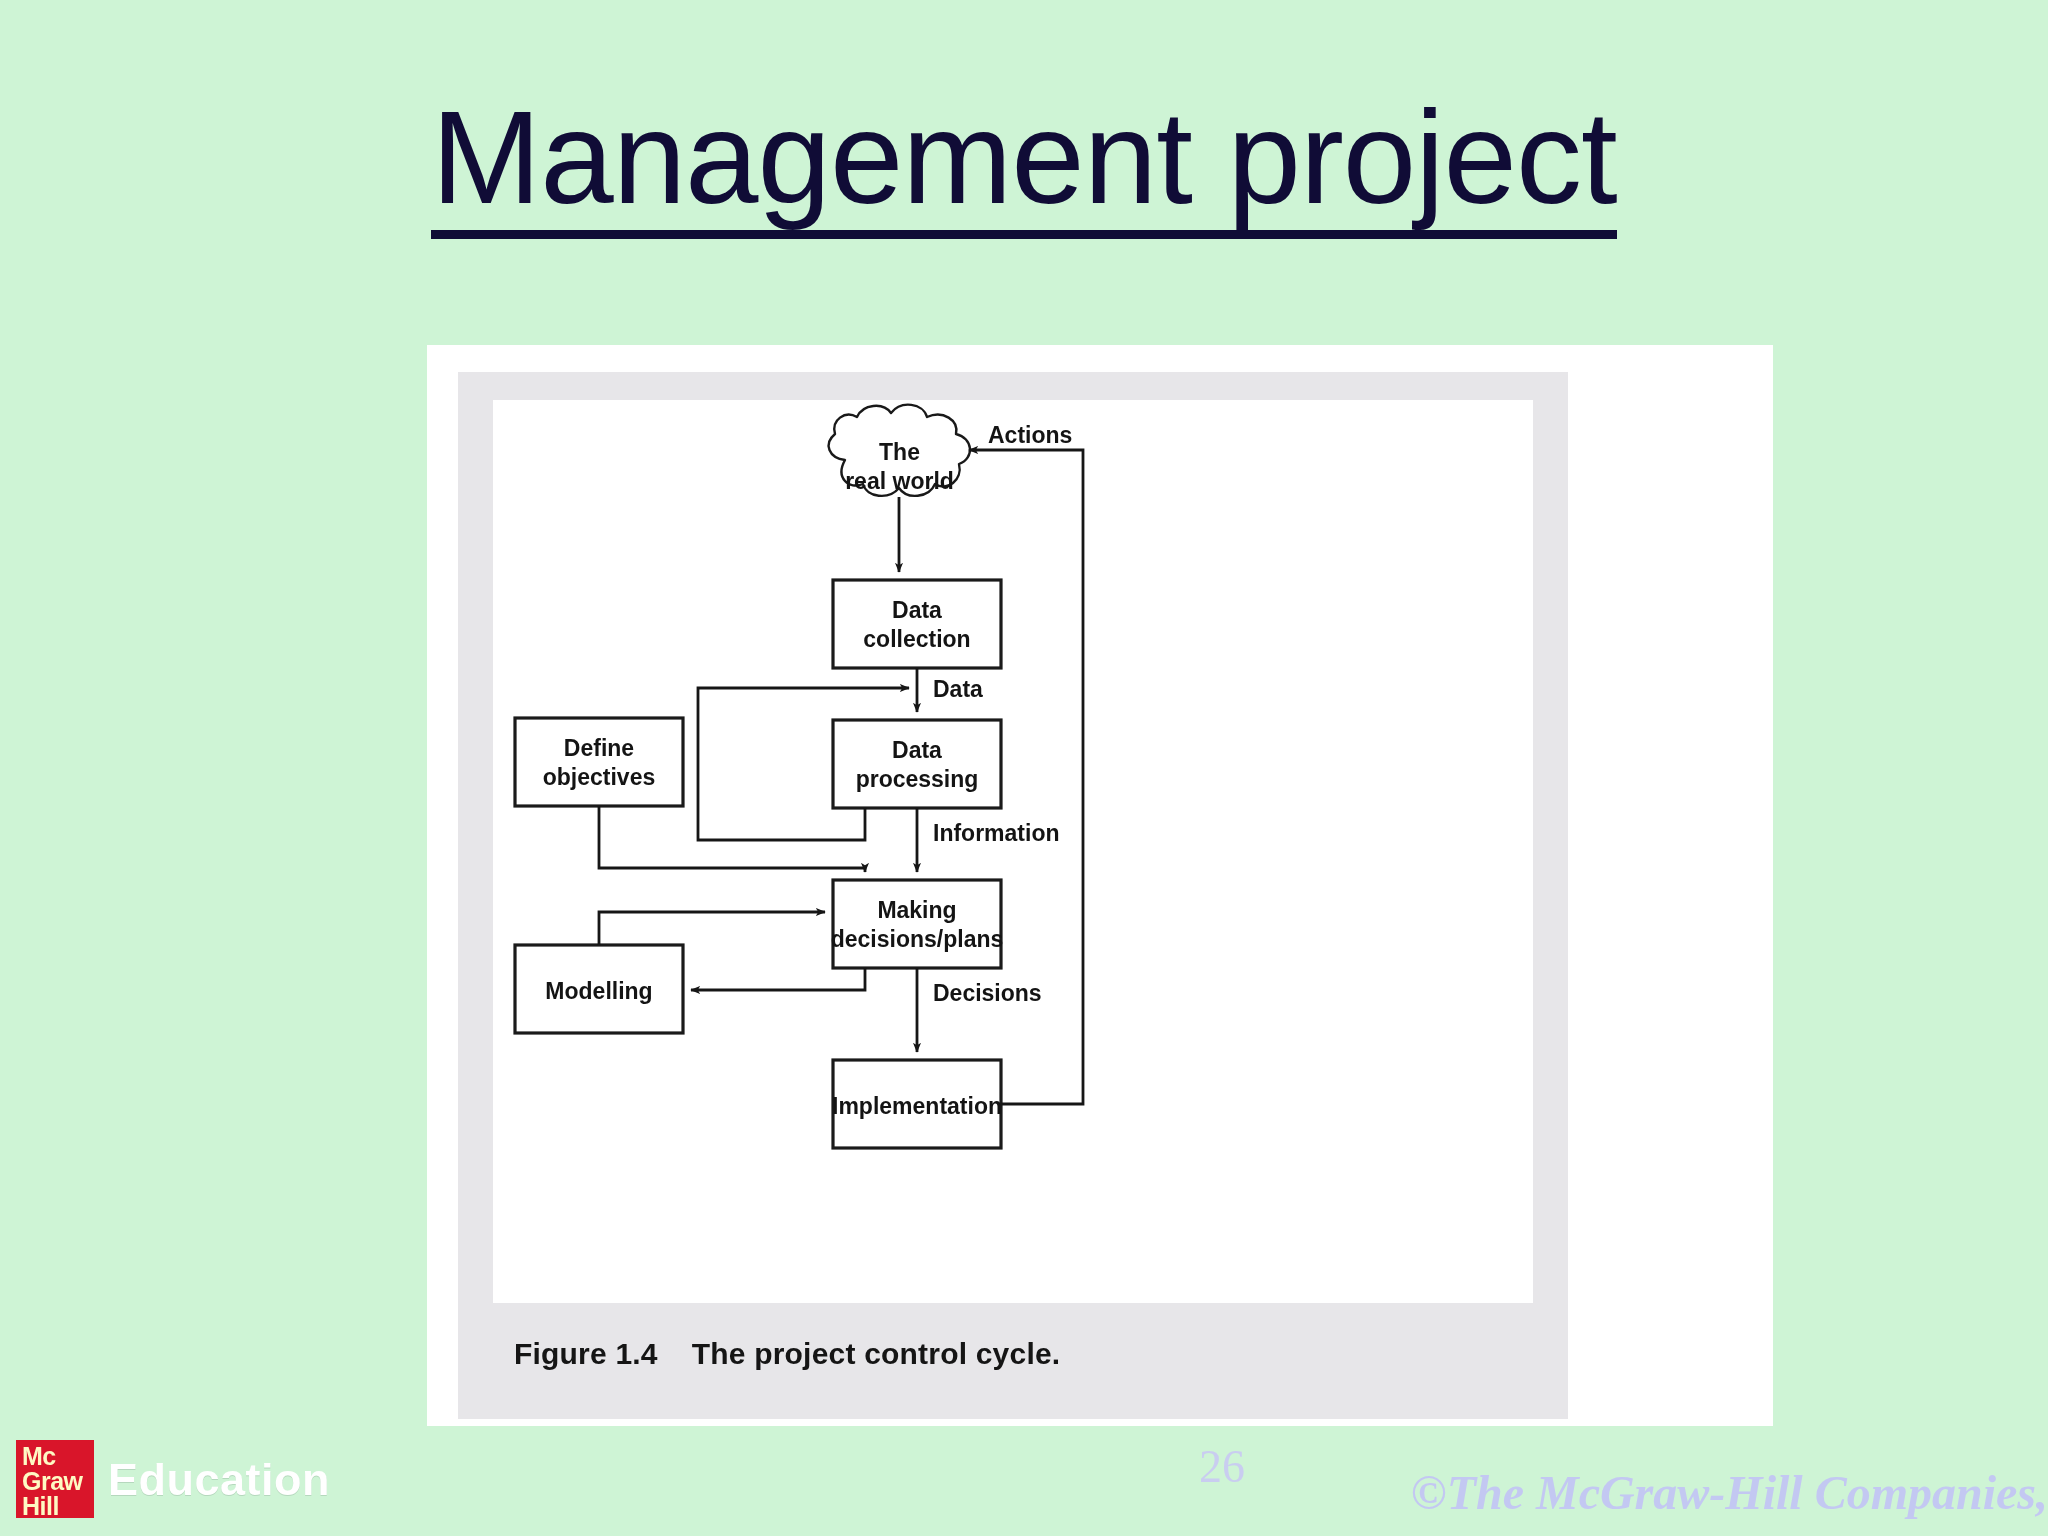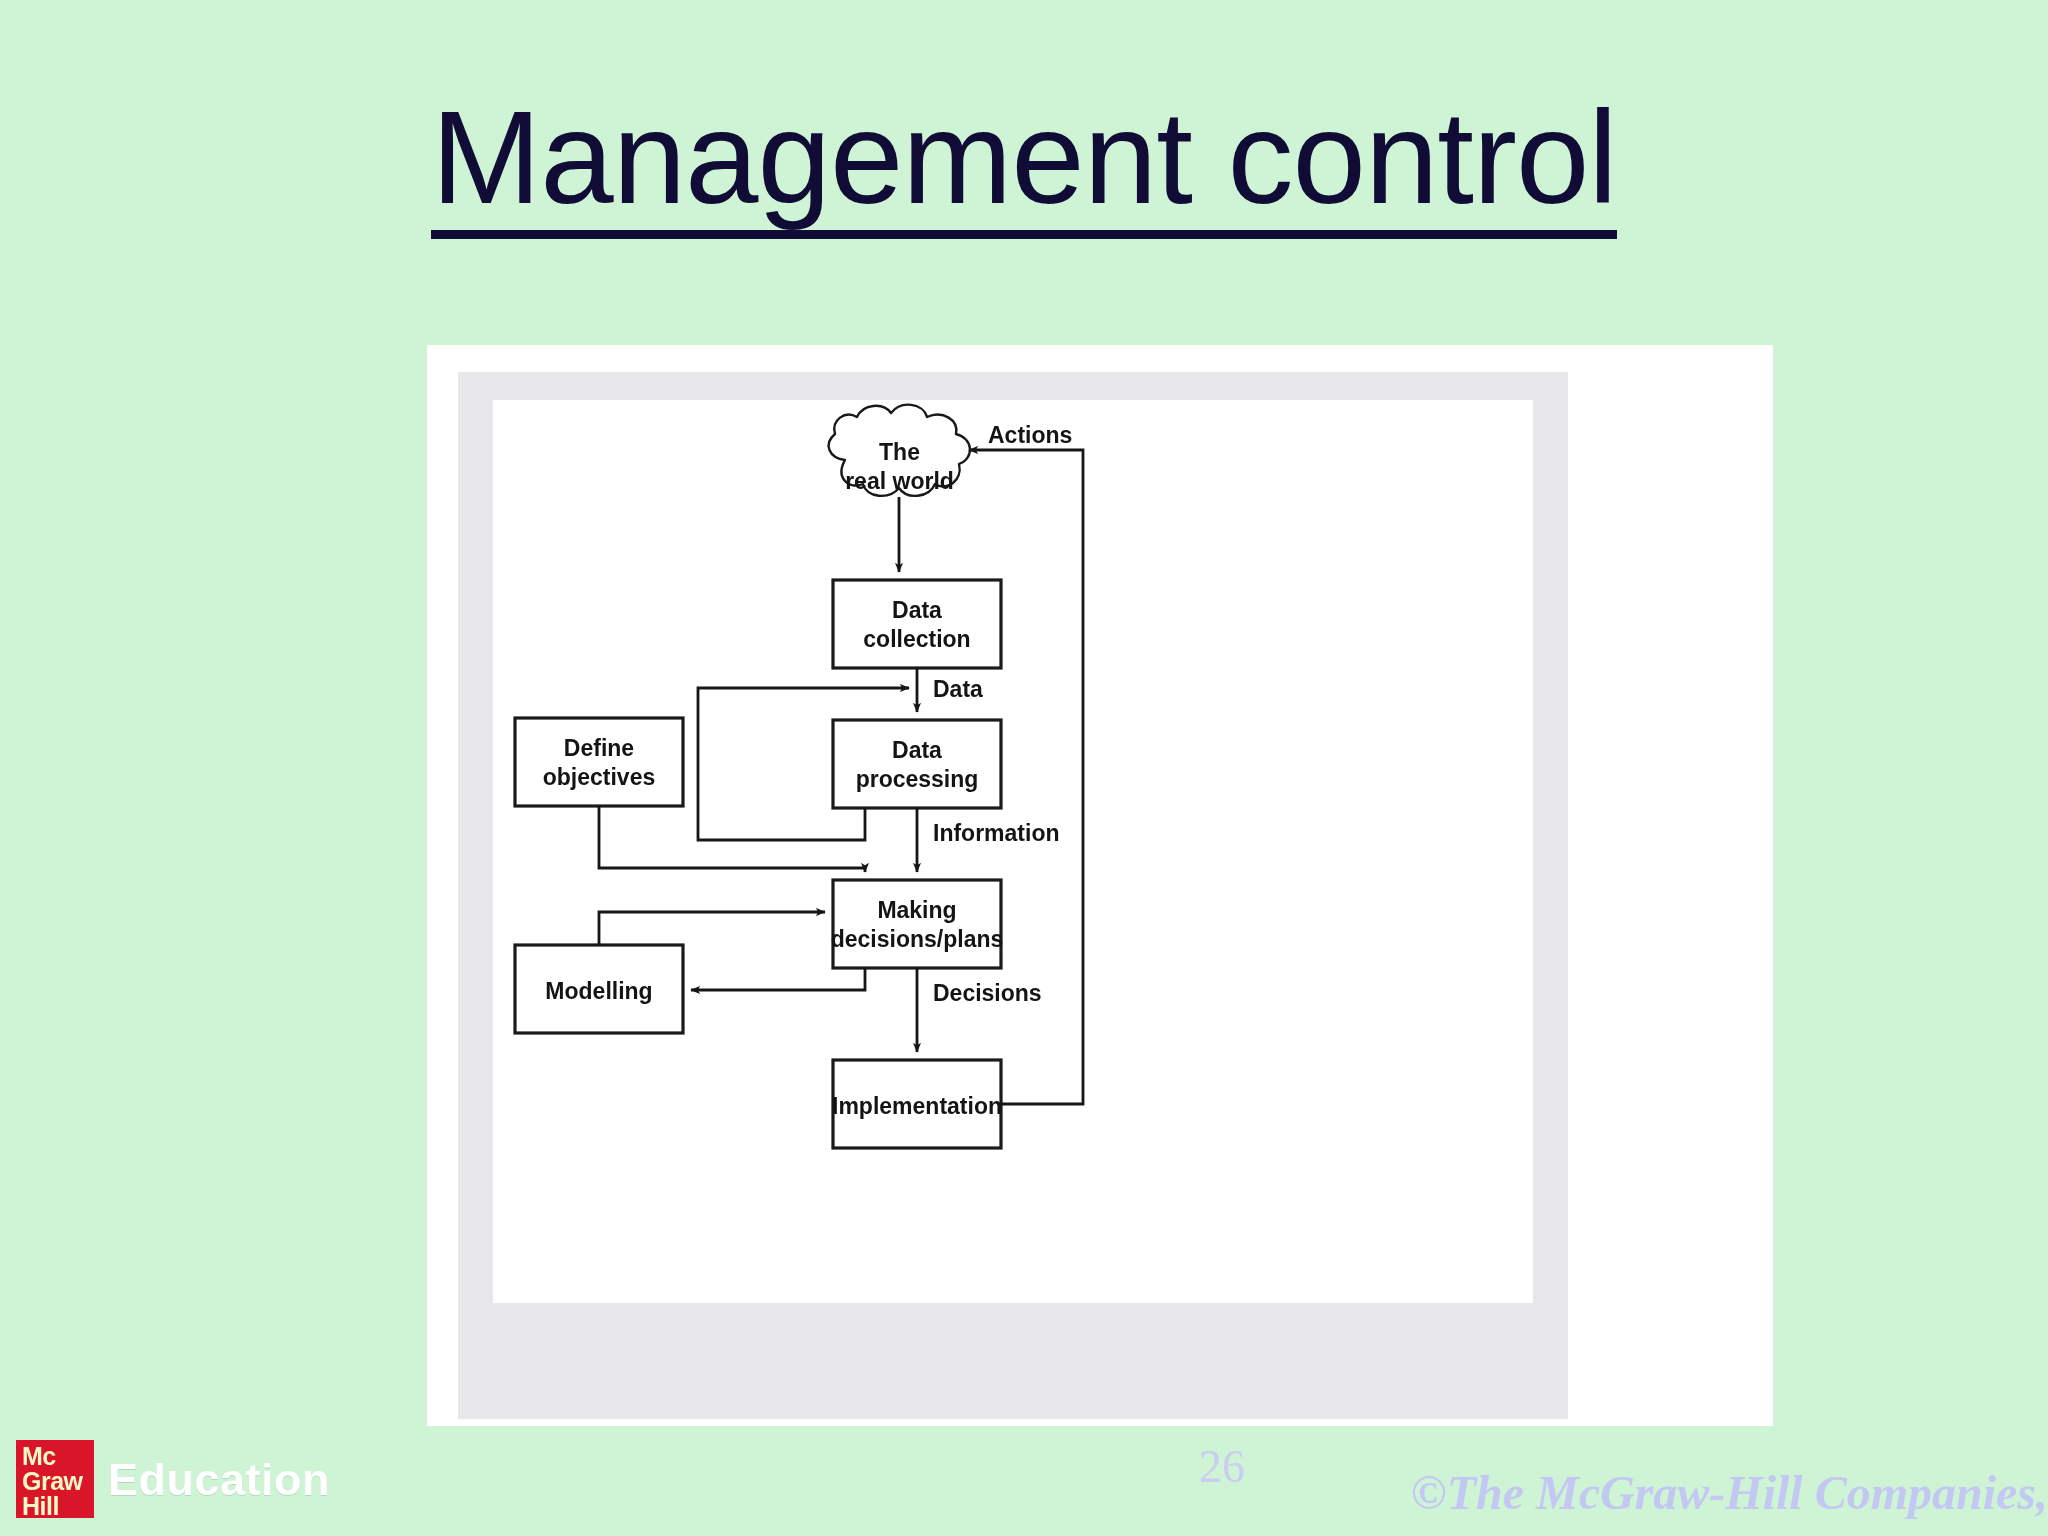--- a/index.html
+++ b/index.html
@@ -155,21 +155,21 @@
     font-weight: 700;
     font-size: 48px;
     color: #c3c8f2;
     white-space: nowrap;
   }
 </style>
 </head>
 <body>
 
 <div id="slide-title">
-  <span class="tu">Management control</span>
+  <span class="tu">Management project</span>
 </div>
 
 <div id="figure-outer">
   <div id="figure-gray">
 
     <div id="figure-canvas">
 
       <svg class="fc-svg" viewBox="0 0 1040 903">
         <defs>
           <marker id="ah" markerWidth="11" markerHeight="11" refX="9.2" refY="4" orient="auto" markerUnits="userSpaceOnUse">
@@ -251,20 +251,23 @@
         <div>Implementation</div>
       </div>
 
       <div class="fc-edge-label" style="left:495px; top:22px;">Actions</div>
       <div class="fc-edge-label" style="left:440px; top:276px;">Data</div>
       <div class="fc-edge-label" style="left:440px; top:420px;">Information</div>
       <div class="fc-edge-label" style="left:440px; top:580px;">Decisions</div>
 
     </div>
 
+    <div id="figure-caption">
+      <span>Figure 1.4</span><span class="cap-gap"></span><span>The project control cycle.</span>
+    </div>
 
   </div>
 </div>
 
 <div id="logo-block">
   <div id="mh-mark">
     <span>Mc</span>
     <span>Graw</span>
     <span>Hill</span>
   </div>

